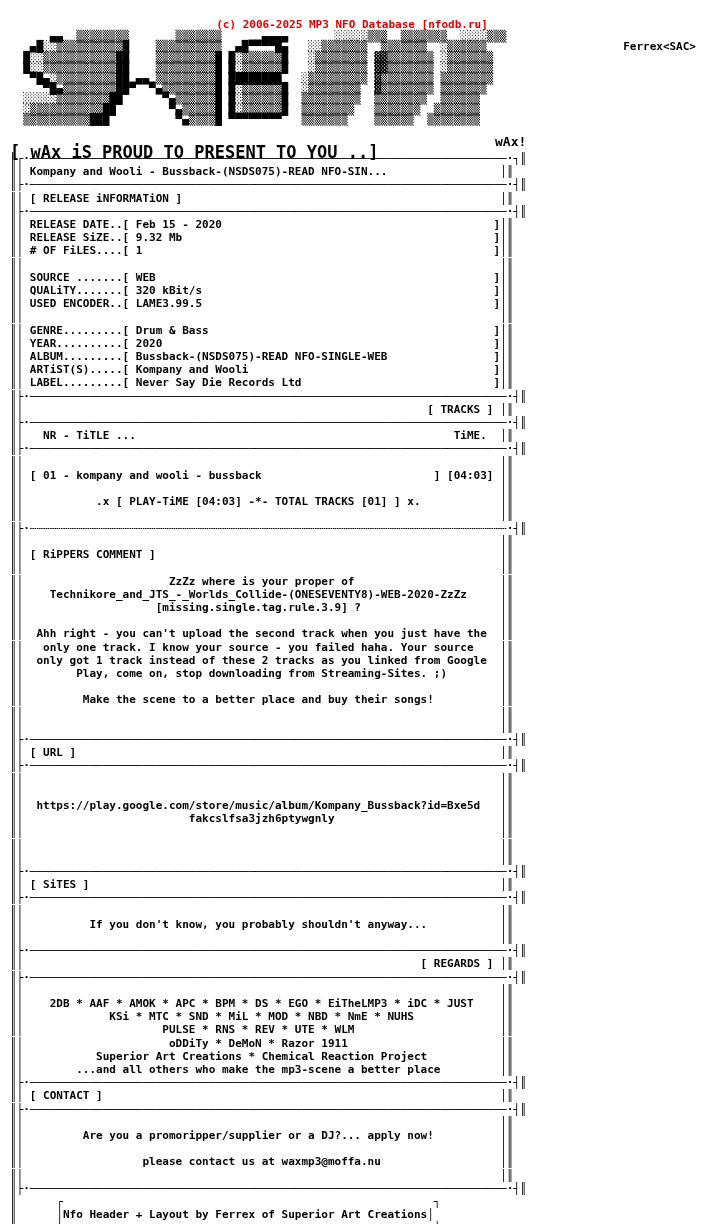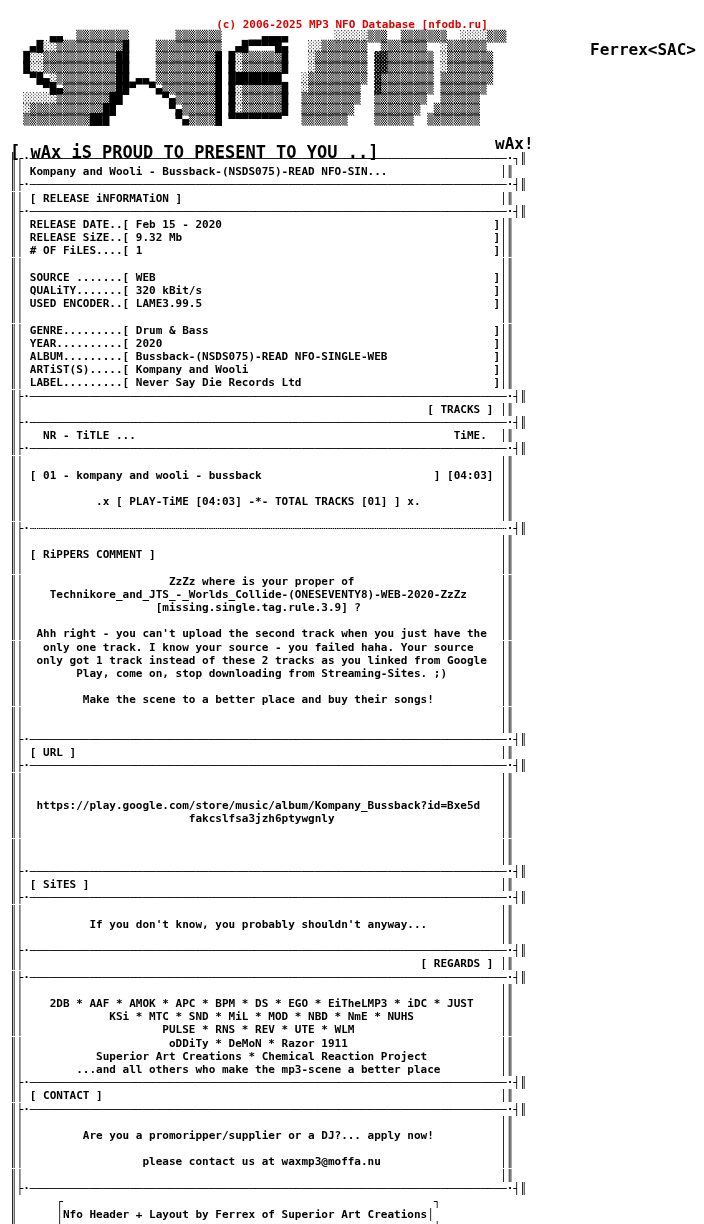--- a/index.html
+++ b/index.html
@@ -47,30 +47,30 @@
     line-height: 10.4px;
     letter-spacing: 0px;
     white-space: pre;
     padding-left: 10px;
     font-weight: bold;
   }
   .sig-ferrex {
     position: absolute;
     right: 8px;
     top: 8px;
-    font-size: 16px;
+    font-size: 11px;
     font-weight: bold;
     color: #000;
     white-space: pre;
   }
   .sig-wax {
     position: absolute;
     left: 495px;
     top: 102px;
-    font-size: 16px;
+    font-size: 13px;
     font-weight: bold;
     color: #000;
     white-space: pre;
   }
 
   .proudline {
     position: absolute;
     left: 10px;
     top: 114px;
     font-size: 17px;

